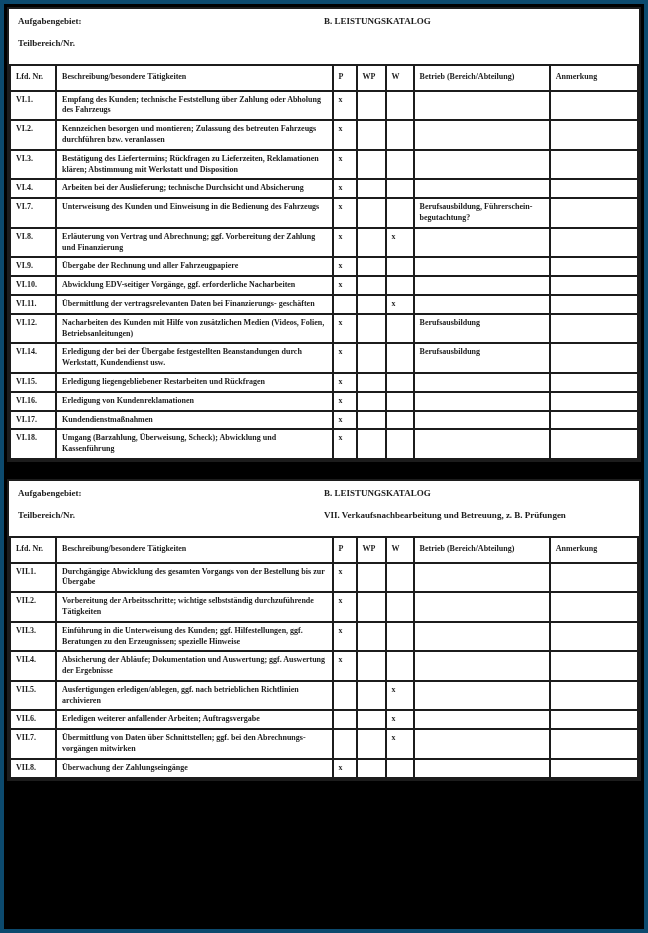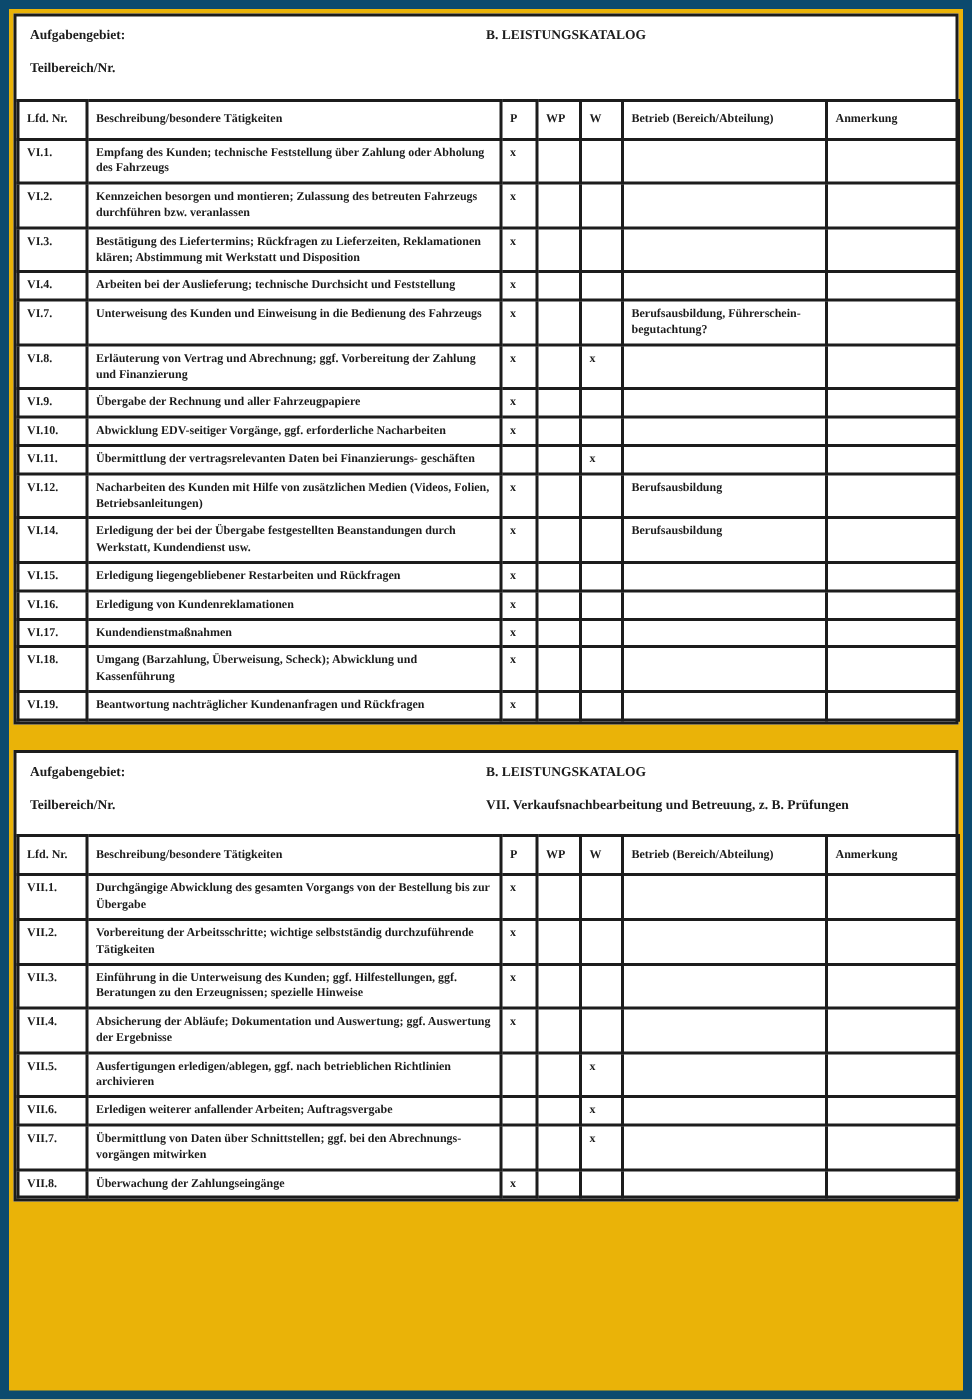--- a/index.html
+++ b/index.html
@@ -6,22 +6,22 @@
     margin: 0;
     padding: 0;
     background: #ffffff;
     font-family: "Liberation Serif", serif;
   }
   .page {
     position: relative;
     width: 648px;
     height: 933px;
     box-sizing: border-box;
-    background: #eab308;
-    border: 6px solid #0c4a6e;
+    background: #000000;
+    border: 4px solid #0c4a6e;
     padding: 3px 3px;
     overflow: hidden;
     color: #1c1c1c;
   }
   .doc-table {
     border: 2px solid #1c1c1c;
     margin-bottom: 17px;
     background: #ffffff;
   }
   .meta {
@@ -117,21 +117,21 @@
             <td class="cell-nr">VI.3.</td>
             <td class="cell-desc">Bestätigung des Liefertermins; Rückfragen zu Lieferzeiten, Reklamationen klären; Abstimmung mit Werkstatt und Disposition</td>
             <td class="cell-mark">x</td>
             <td class="cell-mark"></td>
             <td class="cell-mark"></td>
             <td class="cell-betrieb"></td>
             <td class="cell-anm"></td>
           </tr>
           <tr>
             <td class="cell-nr">VI.4.</td>
-            <td class="cell-desc">Arbeiten bei der Auslieferung; technische Durchsicht und Feststellung</td>
+            <td class="cell-desc">Arbeiten bei der Auslieferung; technische Durchsicht und Absicherung</td>
             <td class="cell-mark">x</td>
             <td class="cell-mark"></td>
             <td class="cell-mark"></td>
             <td class="cell-betrieb"></td>
             <td class="cell-anm"></td>
           </tr>
           <tr>
             <td class="cell-nr">VI.7.</td>
             <td class="cell-desc">Unterweisung des Kunden und Einweisung in die Bedienung des Fahrzeugs</td>
             <td class="cell-mark">x</td>
@@ -217,29 +217,20 @@
             <td class="cell-desc">Kundendienstmaßnahmen</td>
             <td class="cell-mark">x</td>
             <td class="cell-mark"></td>
             <td class="cell-mark"></td>
             <td class="cell-betrieb"></td>
             <td class="cell-anm"></td>
           </tr>
           <tr>
             <td class="cell-nr">VI.18.</td>
             <td class="cell-desc">Umgang (Barzahlung, Überweisung, Scheck); Abwicklung und Kassenführung</td>
-            <td class="cell-mark">x</td>
-            <td class="cell-mark"></td>
-            <td class="cell-mark"></td>
-            <td class="cell-betrieb"></td>
-            <td class="cell-anm"></td>
-          </tr>
-          <tr>
-            <td class="cell-nr">VI.19.</td>
-            <td class="cell-desc">Beantwortung nachträglicher Kundenanfragen und Rückfragen</td>
             <td class="cell-mark">x</td>
             <td class="cell-mark"></td>
             <td class="cell-mark"></td>
             <td class="cell-betrieb"></td>
             <td class="cell-anm"></td>
           </tr>
         </tbody>
     </table>
   </div>
 

